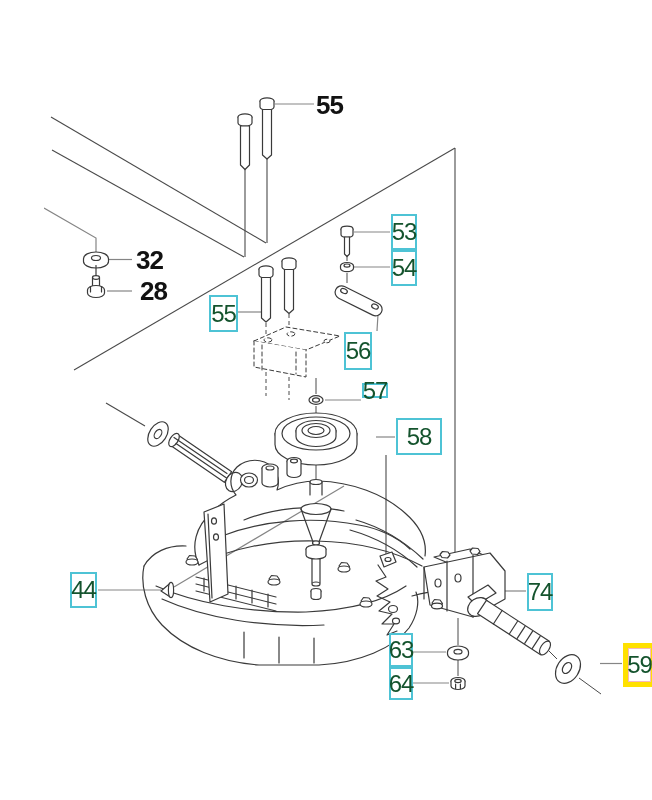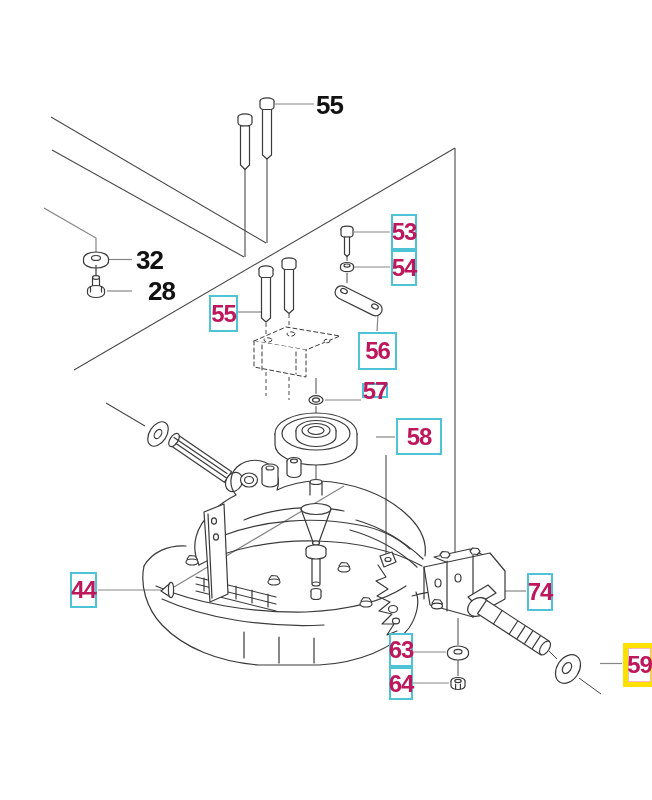--- a/index.html
+++ b/index.html
@@ -2,21 +2,21 @@
 <html><head>
 <meta charset="utf-8">
 <style>
   html,body{margin:0;padding:0;background:#ffffff;}
   .stage{position:relative;width:652px;height:800px;background:#ffffff;overflow:hidden;
          font-family:"Liberation Sans", sans-serif;margin-left:44px;}
   .stage svg{position:absolute;left:0;top:0;}
   .plain-label{position:absolute;color:#121212;font-weight:700;font-size:26px;line-height:26px;
                letter-spacing:-1px;white-space:nowrap;}
   .callout{position:absolute;box-sizing:border-box;border:2px solid #4ec3d5;background:#ffffff;
-           color:#be185d;font-weight:700;font-size:24px;letter-spacing:-1px;
+           color:#14532d;font-weight:400;font-size:24px;letter-spacing:-1px;
            display:flex;align-items:center;justify-content:center;cursor:pointer;}
   .callout-highlight{border:5px solid #ffe100;box-shadow:inset 0 0 0 1px #f5b8bc;}
 </style>
 </head>
 <body>
 
 <div class="stage">
 
 <svg width="652" height="800" viewBox="0 0 652 800">
 
@@ -271,26 +271,26 @@
     <g>
       <path d="M117,591 L127,582.5 L127,597.5 Z"></path>
       <ellipse cx="127" cy="590" rx="2.6" ry="7.6"></ellipse>
     </g>
 
   </g>
 </svg>
 
 <div class="plain-label" style="left:272px;top:92px">55</div>
 <div class="plain-label" style="left:92px;top:247px">32</div>
-<div class="plain-label" style="left:104px;top:278px">28</div>
+<div class="plain-label" style="left:96px;top:278px">28</div>
 
 <div class="callout" style="left:347px;top:214px;width:26px;height:36px">53</div>
 <div class="callout" style="left:347px;top:250px;width:26px;height:36px">54</div>
 <div class="callout" style="left:165px;top:295px;width:29px;height:37px">55</div>
-<div class="callout" style="left:314px;top:332px;width:39px;height:38px">56</div>
+<div class="callout" style="left:300px;top:332px;width:28px;height:38px">56</div>
 <div class="callout" style="left:318px;top:383px;width:26px;height:15px">57</div>
 <div class="callout" style="left:352px;top:418px;width:46px;height:37px">58</div>
 <div class="callout" style="left:26px;top:572px;width:27px;height:36px">44</div>
 <div class="callout" style="left:483px;top:573px;width:26px;height:38px">74</div>
 <div class="callout" style="left:345px;top:633px;width:24px;height:34px">63</div>
 <div class="callout" style="left:345px;top:667px;width:24px;height:33px">64</div>
 <div class="callout callout-highlight" style="left:579px;top:643px;width:33px;height:44px">59</div>
 
 </div>
 

